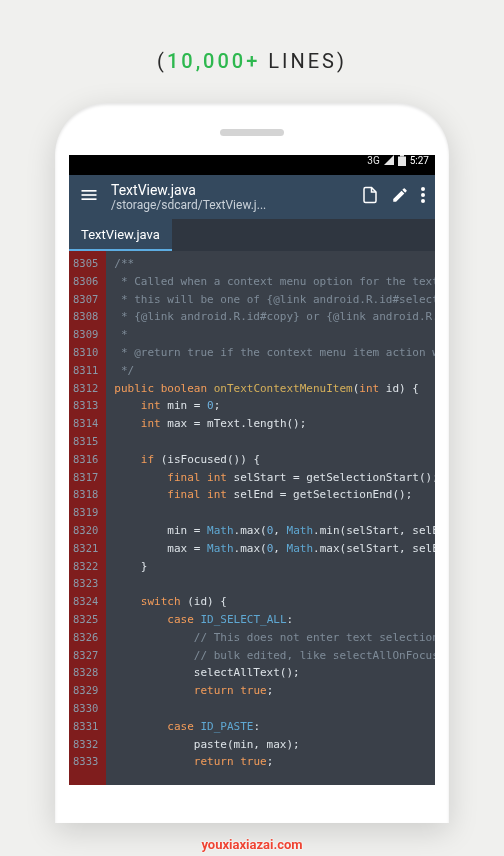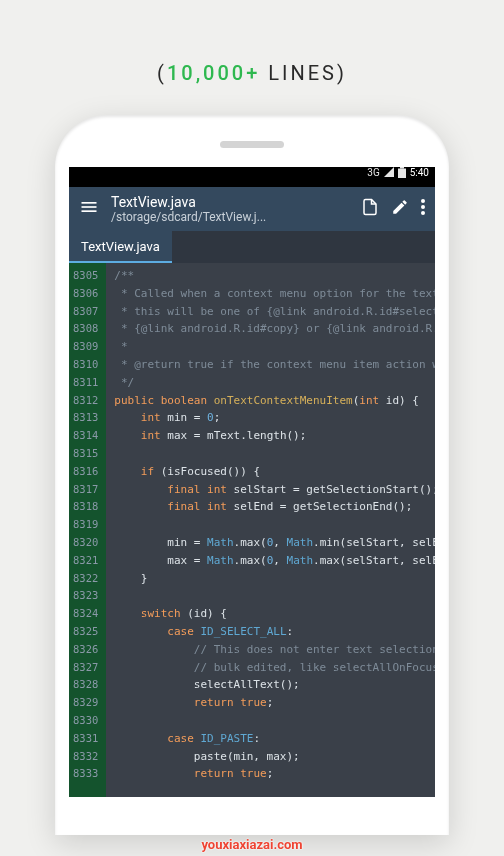--- a/index.html
+++ b/index.html
@@ -17,21 +17,21 @@
   letter-spacing: 3px;
 }
 .promo-line1, .promo-line2 {
   font-size: 26px;
   font-weight: 400;
   color: #2a2a2a;
 }
 .promo-line3 {
   font-size: 20px;
   color: #2a2a2a;
-  margin-top: 16px;
+  margin-top: 4px;
 }
 .promo-accent { color: #2eb84f; font-weight: 500; }
 
 .phone {
   width: 394px;
   height: 720px;
   margin: 0 auto;
   background: #fff;
   border-radius: 52px 52px 0 0;
   box-shadow: 0 8px 30px rgba(0,0,0,0.15), inset 0 2px 3px rgba(0,0,0,0.1);
@@ -98,21 +98,21 @@
 .code-area {
   display: flex;
   font-family: "Menlo", "Consolas", monospace;
   font-size: 11px;
   line-height: 17.8px;
   background: #3a4049;
   height: calc(100% - 96px);
   overflow: hidden;
 }
 .gutter {
-  background: #14532d;
+  background: #7f1d1d;
   color: #8a99a8;
   text-align: center;
   padding: 4px 8px 4px 4px;
   user-select: none;
   white-space: pre;
   font-size: 10.5px;
 }
 .code {
   padding: 4px 0 4px 8px;
   color: #dde3e8;
@@ -159,21 +159,21 @@
         <svg width="10" height="10" viewBox="0 0 10 10">
             <path d="M0 10 L10 0 L10 10 Z" fill="#fff"></path>
           </svg>
       </span>
       <span class="status-icon">
         <svg width="8" height="11" viewBox="0 0 8 11">
             <rect x="2" y="0" width="4" height="1.5" fill="#fff"></rect>
             <rect x="0" y="1.5" width="8" height="9.5" fill="#fff"></rect>
           </svg>
       </span>
-      <span>5:40</span>
+      <span>5:27</span>
     </div>
 
     <div class="appbar">
       <span class="hamburger">
         <svg viewBox="0 0 24 24" fill="#fff">
             <rect x="3" y="6" width="18" height="2"></rect>
             <rect x="3" y="11" width="18" height="2"></rect>
             <rect x="3" y="16" width="18" height="2"></rect>
           </svg>
       </span>

